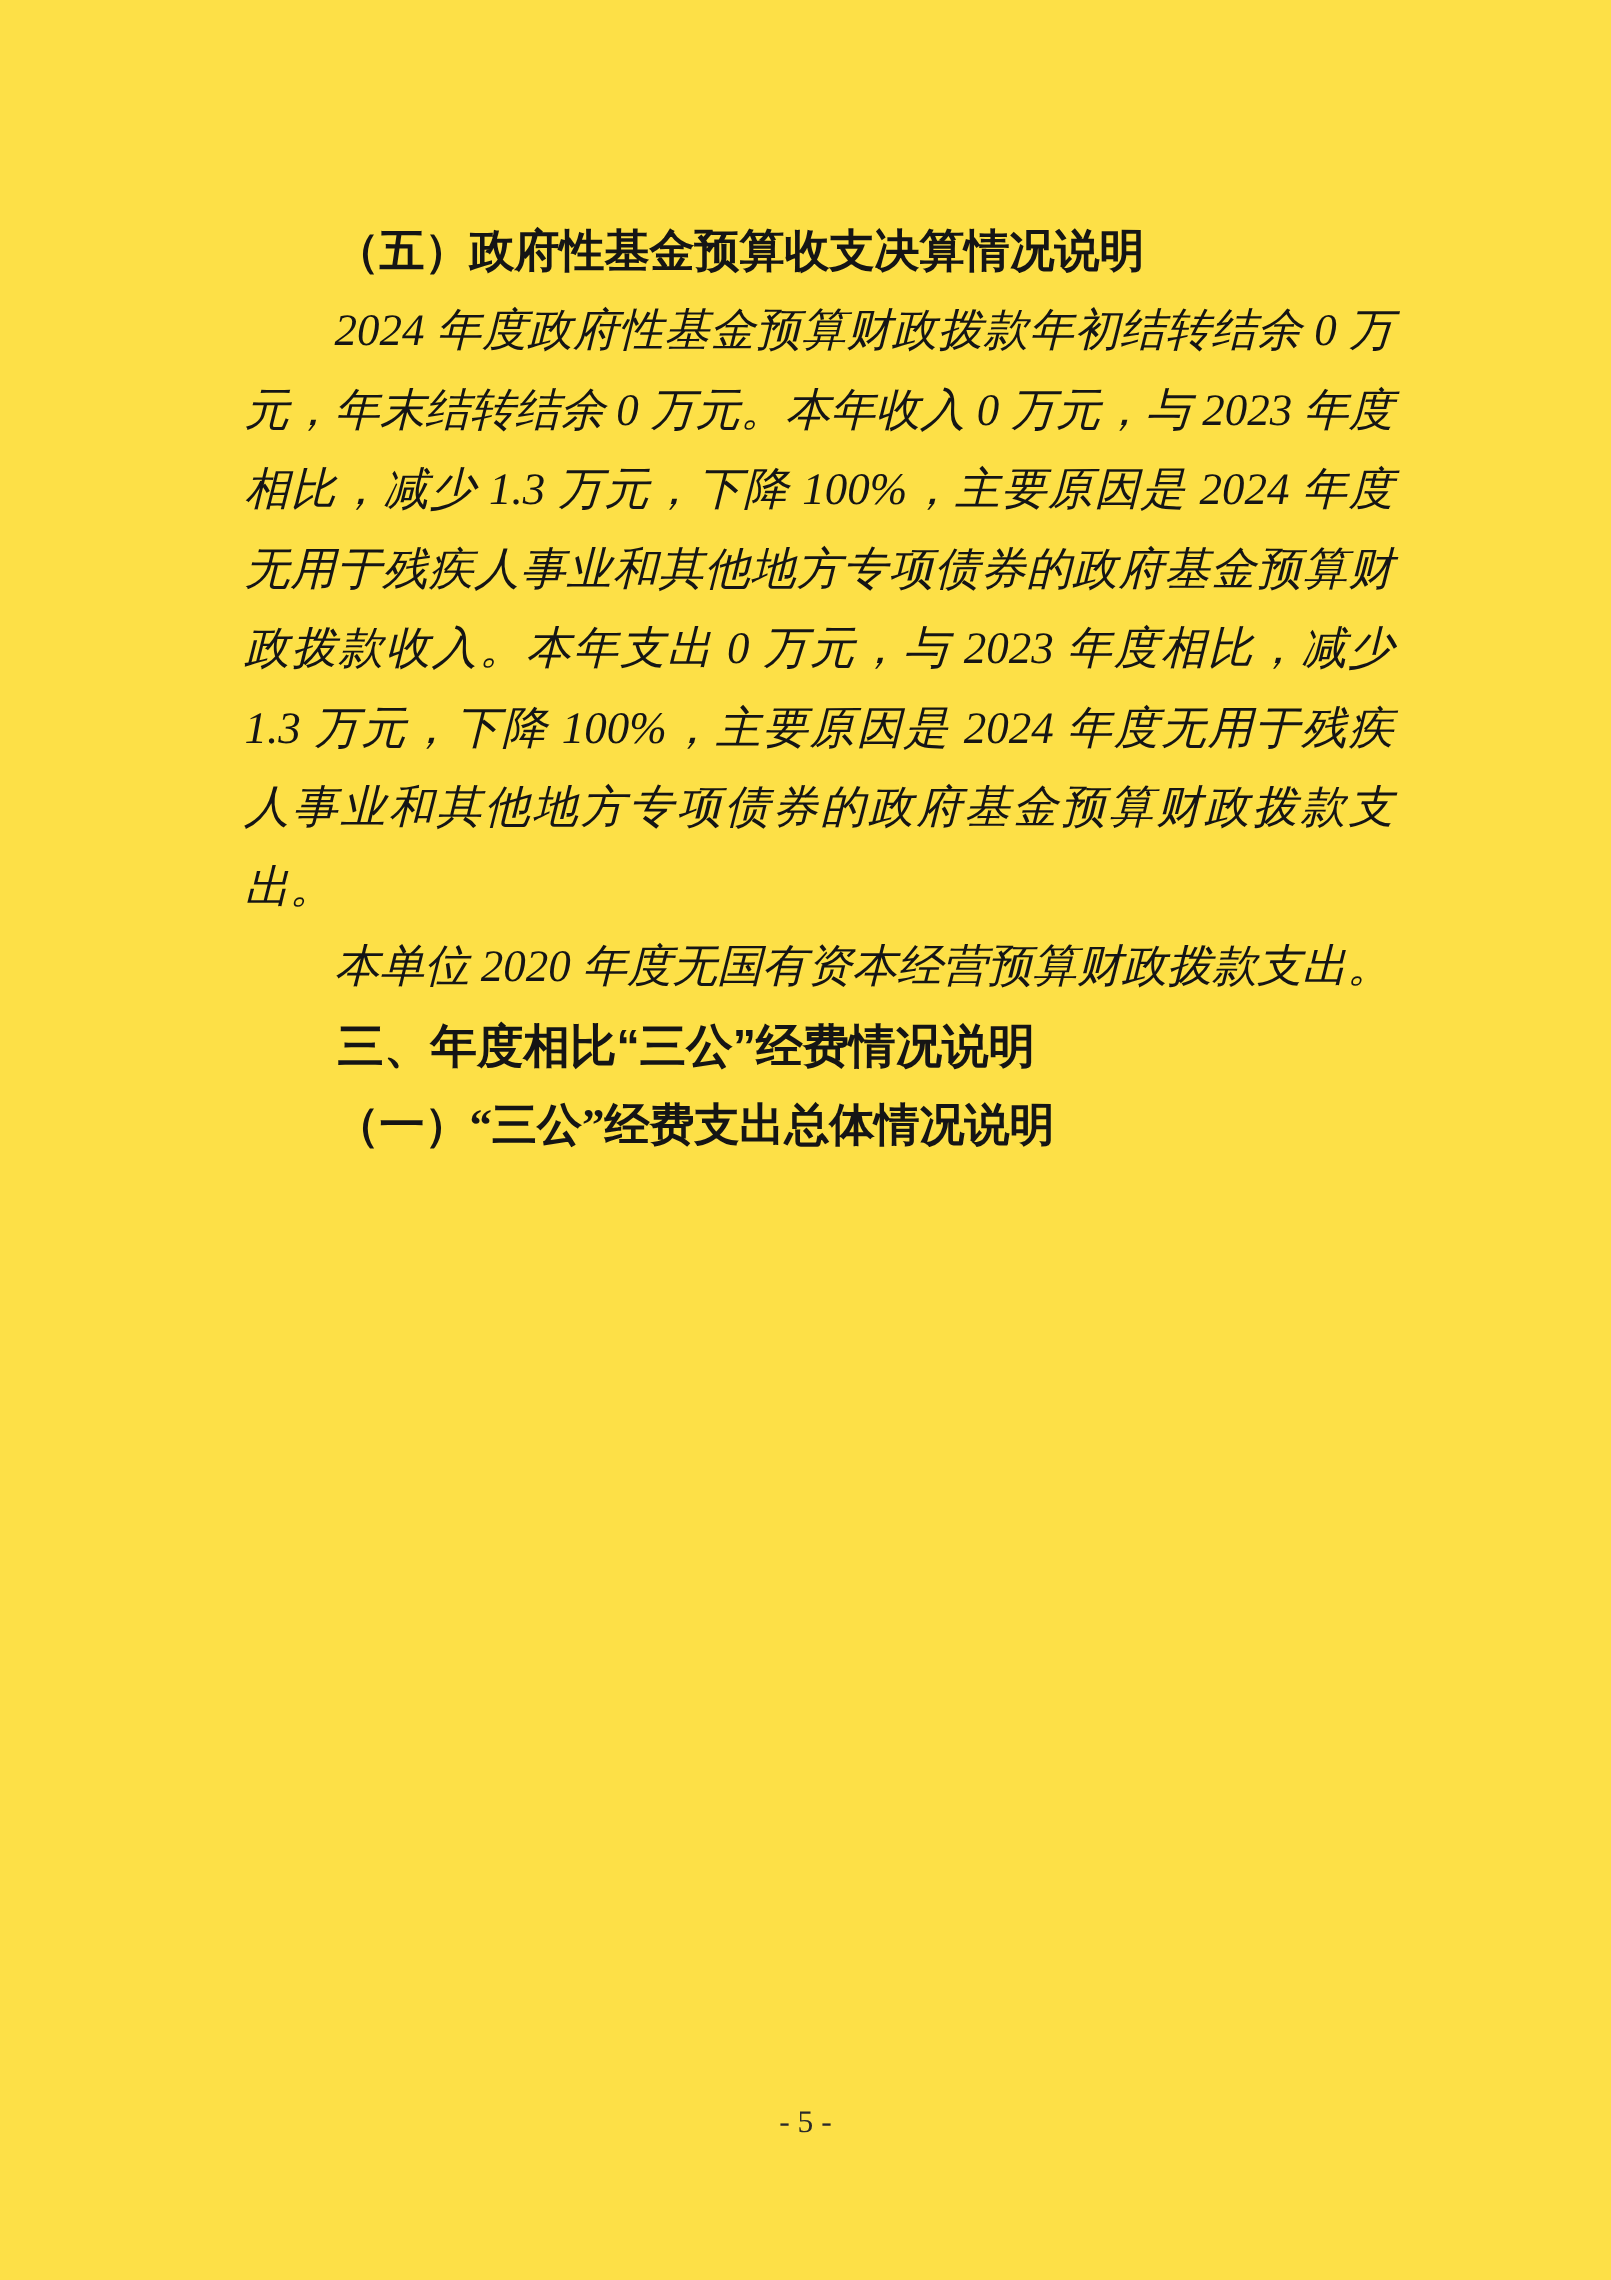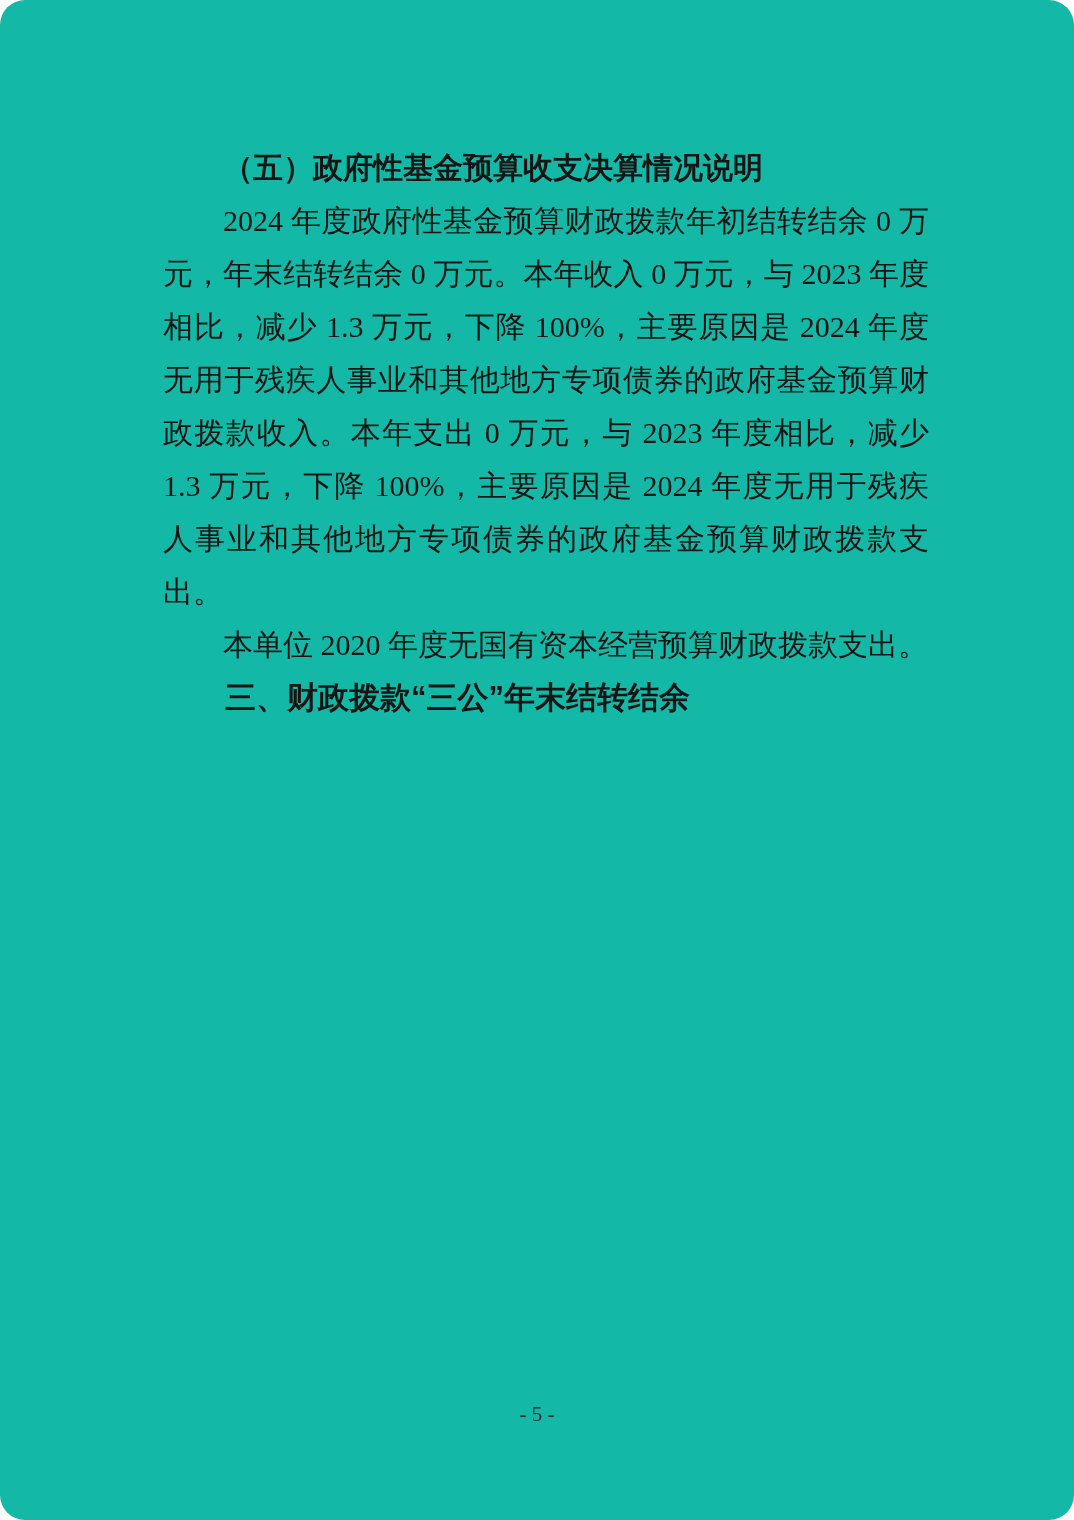--- a/index.html
+++ b/index.html
@@ -4,24 +4,23 @@
 <style>
   html, body {
     margin: 0;
     padding: 0;
     background: #ffffff;
   }
   .page {
     position: relative;
     width: 1074px;
     height: 1520px;
-    background: #14b8a6;
+    background: #fde047;
     color: #151515;
     overflow: hidden;
-    border-radius: 25px;
   }
   .content {
     position: absolute;
     left: 163px;
     top: 141px;
     width: 766px;
   }
   .block {
     font-family: "Liberation Serif", "DejaVu Serif", serif;
     font-size: 30px;
@@ -35,36 +34,38 @@
   }
   .h1 {
     font-family: "Liberation Sans", "DejaVu Sans", sans-serif;
     font-weight: 700;
     font-size: 31px;
     text-indent: 2em;
   }
   .para {
     text-indent: 2em;
     text-align: justify;
+    font-style: italic;
   }
   .footer {
     position: absolute;
     left: 0;
     right: 0;
     top: 1402px;
     text-align: center;
     font-family: "Liberation Serif", "DejaVu Serif", serif;
     font-size: 21px;
     color: #2a2a2a;
   }
 </style>
 </head>
 <body>
 
 <div class="page">
   <main class="content">
     <div class="block h2">（五）政府性基金预算收支决算情况说明</div>
     <div class="block para">2024 年度政府性基金预算财政拨款年初结转结余 0 万元，年末结转结余 0 万元。本年收入 0 万元，与 2023 年度相比，减少 1.3 万元，下降 100%，主要原因是 2024 年度无用于残疾人事业和其他地方专项债券的政府基金预算财政拨款收入。本年支出 0 万元，与 2023 年度相比，减少 1.3 万元，下降 100%，主要原因是 2024 年度无用于残疾人事业和其他地方专项债券的政府基金预算财政拨款支出。</div>
     <div class="block para">本单位 2020 年度无国有资本经营预算财政拨款支出。</div>
-    <div class="block h1">三、财政拨款“三公”年末结转结余</div>
+    <div class="block h1">三、年度相比“三公”经费情况说明</div>
+    <div class="block h2">（一）“三公”经费支出总体情况说明</div>
   </main>
   <footer class="footer">- 5 -</footer>
 </div>
 
 </body></html>

